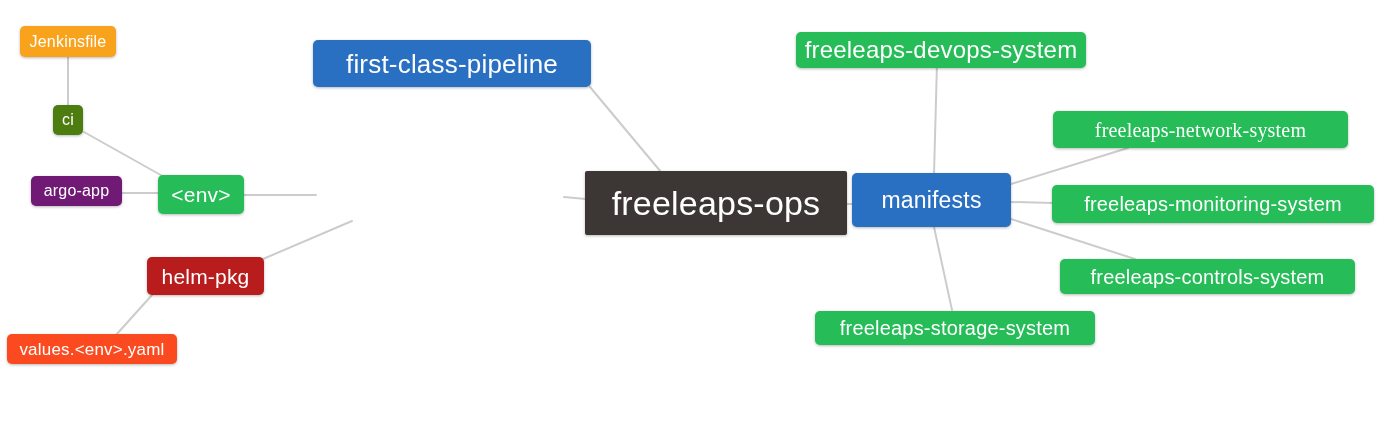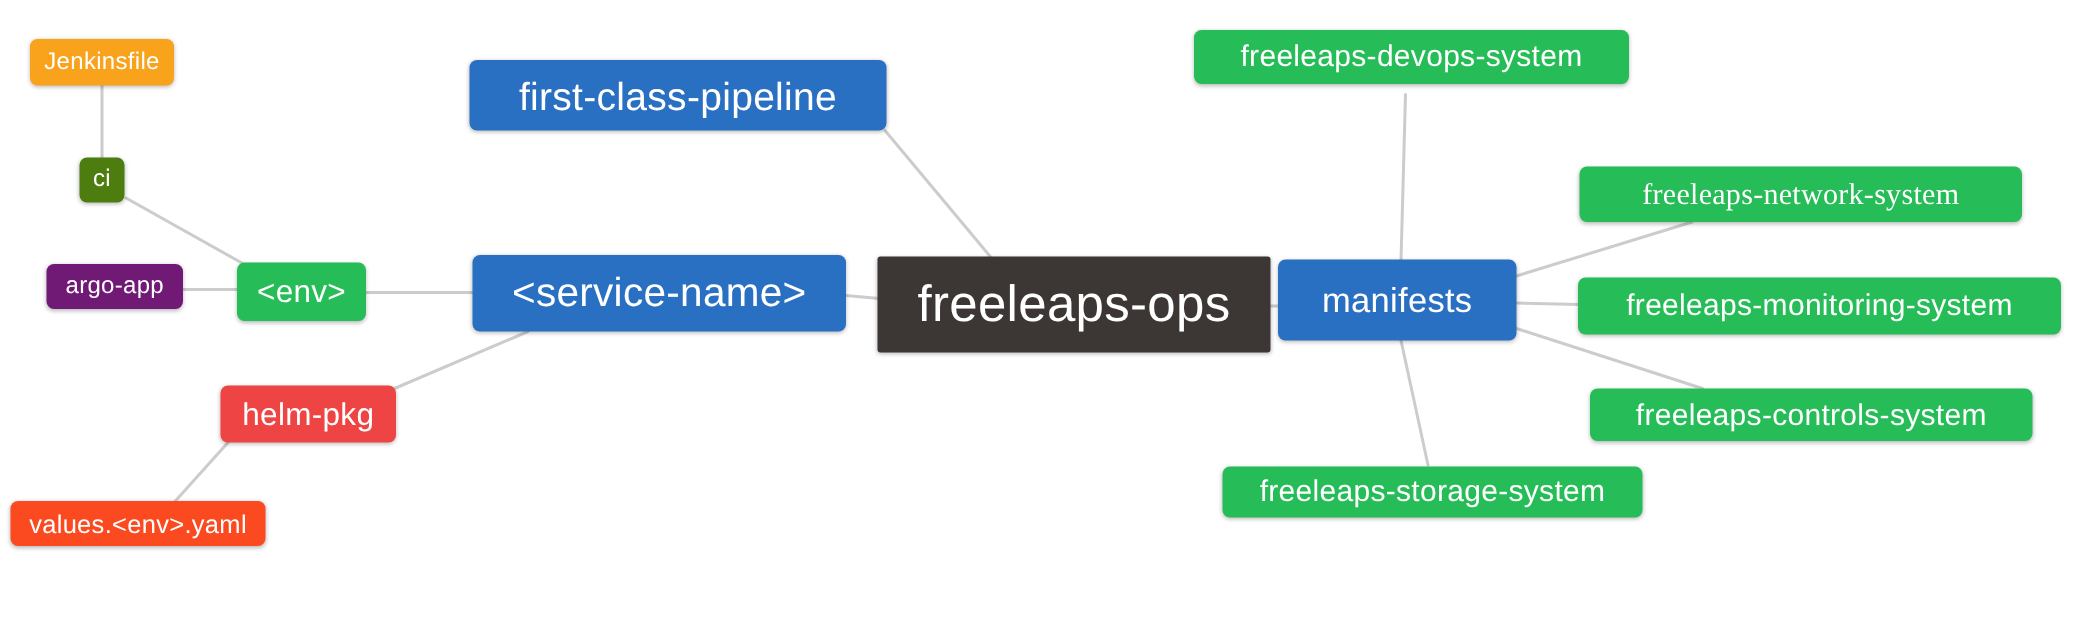--- a/index.html
+++ b/index.html
@@ -68,53 +68,50 @@
   </svg>
 
   <div class="node" style="left: 585px; top: 171px; width: 262px; height: 64px; font-size: 34px; border-radius: 2px; background: rgb(60, 55, 52);">
     <span>freeleaps-ops</span>
   </div>
 
   <div class="node" style="left: 313px; top: 40px; width: 278px; height: 47px; font-size: 26px; background: rgb(42, 112, 194);">
     <span>first-class-pipeline</span>
   </div>
 
-  <div class="node" style="left: 315px; top: 170px; width: 249px; height: 51px; font-size: 27px; background: rgb(42, 112, 194);">
-    <span>&lt;service-name&gt;</span>
-  </div>
 
   <div class="node" style="left: 852px; top: 173px; width: 159px; height: 54px; font-size: 23px; background: rgb(42, 112, 194);">
     <span>manifests</span>
   </div>
 
   <div class="node" style="left: 158px; top: 175px; width: 86px; height: 39px; font-size: 21px; background: rgb(38, 189, 88);">
     <span>&lt;env&gt;</span>
   </div>
 
-  <div class="node" style="left: 147px; top: 257px; width: 117px; height: 38px; font-size: 21px; background: #ef4444;">
+  <div class="node" style="left: 147px; top: 257px; width: 117px; height: 38px; font-size: 21px; background: #b91c1c;">
     <span>helm-pkg</span>
   </div>
 
   <div class="node" style="left: 53px; top: 105px; width: 30px; height: 30px; font-size: 16px; background: #4d7c0f;">
     <span>ci</span>
   </div>
 
   <div class="node" style="left: 31px; top: 176px; width: 91px; height: 30px; font-size: 16px; background: #701a75;">
     <span>argo-app</span>
   </div>
 
   <div class="node" style="left: 20px; top: 26px; width: 96px; height: 31px; font-size: 16px; background: rgb(249, 162, 28); text-align: center;">
     <span>Jenkinsfile</span>
   </div>
 
   <div class="node" style="left: 7px; top: 334px; width: 170px; height: 30px; font-size: 17px; background: rgb(251, 74, 31); align-items: center;">
     <span>values.&lt;env&gt;.yaml</span>
   </div>
 
-  <div class="node" style="left: 796px; top: 20px; width: 290px; height: 36px; font-size: 20px; background: rgb(38, 189, 88);">
+  <div class="node" style="left: 796px; top: 32px; width: 290px; height: 36px; font-size: 24px; background: rgb(38, 189, 88);">
     <span>freeleaps-devops-system</span>
   </div>
 
   <div class="node" style="left: 1053px; top: 111px; width: 295px; height: 37px; font-size: 20px; background: rgb(38, 189, 88); font-family: Liberation Serif, serif;">
     <span>freeleaps-network-system</span>
   </div>
 
   <div class="node" style="left: 1052px; top: 185px; width: 322px; height: 38px; font-size: 20px; background: rgb(38, 189, 88);">
     <span>freeleaps-monitoring-system</span>
   </div>

